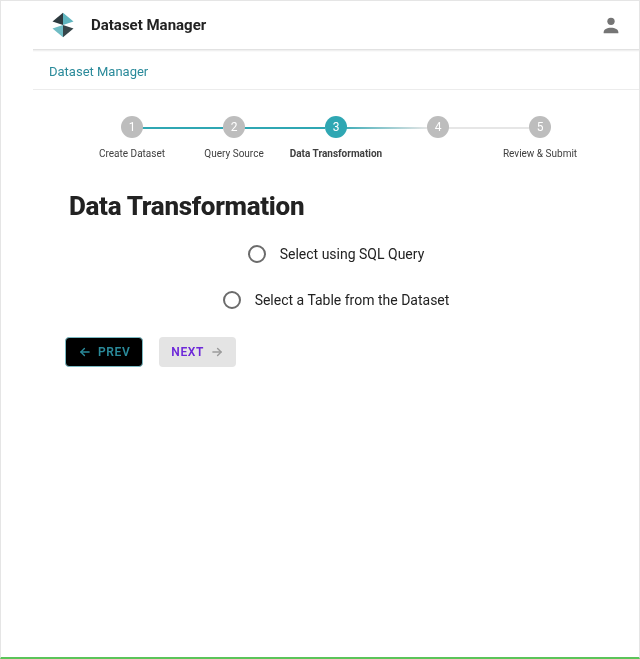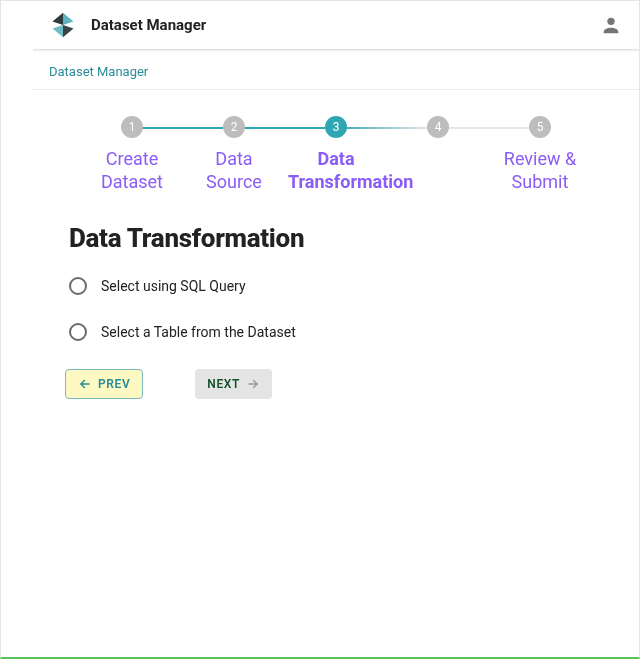--- a/index.html
+++ b/index.html
@@ -19,33 +19,33 @@
   .hr2 { height: 1px; background: #ececec; }
   
   .stepper { display:flex; justify-content:center; gap: 0; padding: 26px 20px 0; }
   .step { width: 102px; display:flex; flex-direction:column; align-items:center; position:relative; }
   .bubble { width: 22px; height: 22px; border-radius: 50%; display:flex; align-items:center; justify-content:center; font-size: 12px; color:#fff; background:#bdbdbd; z-index:2; }
   .bubble.active { background:#2fa7b3; }
   .connector { position:absolute; top:11px; height:2px; background:#e6e6e6; }
   .connector.left { right:50%; left:-50%; margin-right:11px; }
   .connector.left.done { background:#2fa7b3; }
   .connector.left.fade { background: linear-gradient(to right, #2fa7b3, #e6e6e6); }
-  .step-label { margin-top: 10px; font-size: 18px; text-align:center; color:#8b5cf6; line-height:1.25; max-width: 96px; }
+  .step-label { margin-top: 10px; font-size: 10px; text-align:center; color:#404040; line-height:1.25; max-width: 96px; }
   .step-label.current { font-weight:700; }
   
   .page { padding: 30px 36px 0; }
   .page h1 { font-size: 26px; font-weight: 800; letter-spacing: -0.3px; margin-bottom: 24px; }
-  .radio-row { display:flex; align-items:center; gap: 14px; margin: 14px 0 28px; cursor:pointer; }
+  .radio-row { display:flex; align-items:center; gap: 14px; margin: 14px 0 28px; cursor:pointer;justify-content:center; }
   .radio-circle { width: 18px; height: 18px; border: 2px solid #6b6b6b; border-radius: 50%; flex: 0 0 auto; }
   .radio-label { font-size: 14px; }
   
   .btnrow { display:flex; gap: 16px; margin-top: 10px; padding-left: -2px; margin-left: -4px; }
   .btn { height: 30px; border-radius: 4px; font-size: 12px; letter-spacing: 0.6px; font-weight: 600; display:flex; align-items:center; gap: 6px; padding: 0 12px; cursor:pointer; user-select:none; border: none; font-family: inherit; }
-  .btn.prev { border:1px solid #7bbac3; color:#2a8a9a; background:#fef9c3; }
-  .btn.next { background:#e4e4e4; color:#14532d; cursor:not-allowed;margin-left:36px; }
+  .btn.prev { border:1px solid #7bbac3; color:#2a8a9a; background:#000000; }
+  .btn.next { background:#e4e4e4; color:#6d28d9; cursor:not-allowed; }
   .arrow { display:inline-flex; width:14px; height:14px; }
 </style>
 </head>
 <body>
 <div class="frame">
 
   <div class="header">
     <span class="logo">
       <svg viewBox="0 0 32 32" width="28" height="28">
         <polygon points="16,2 16,16 4,12" fill="#2d3a3f"></polygon>
@@ -72,21 +72,21 @@
   <div class="hr2"></div>
 
   <div class="stepper">
     <div class="step">
       <div class="bubble">1</div>
       <div class="step-label">Create Dataset</div>
     </div>
     <div class="step">
       <div class="connector left done"></div>
       <div class="bubble">2</div>
-      <div class="step-label">Data Source</div>
+      <div class="step-label">Query Source</div>
     </div>
     <div class="step">
       <div class="connector left done"></div>
       <div class="bubble active">3</div>
       <div class="step-label current">Data Transformation</div>
     </div>
     <div class="step">
       <div class="connector left fade"></div>
       <div class="bubble">4</div>
     </div>

